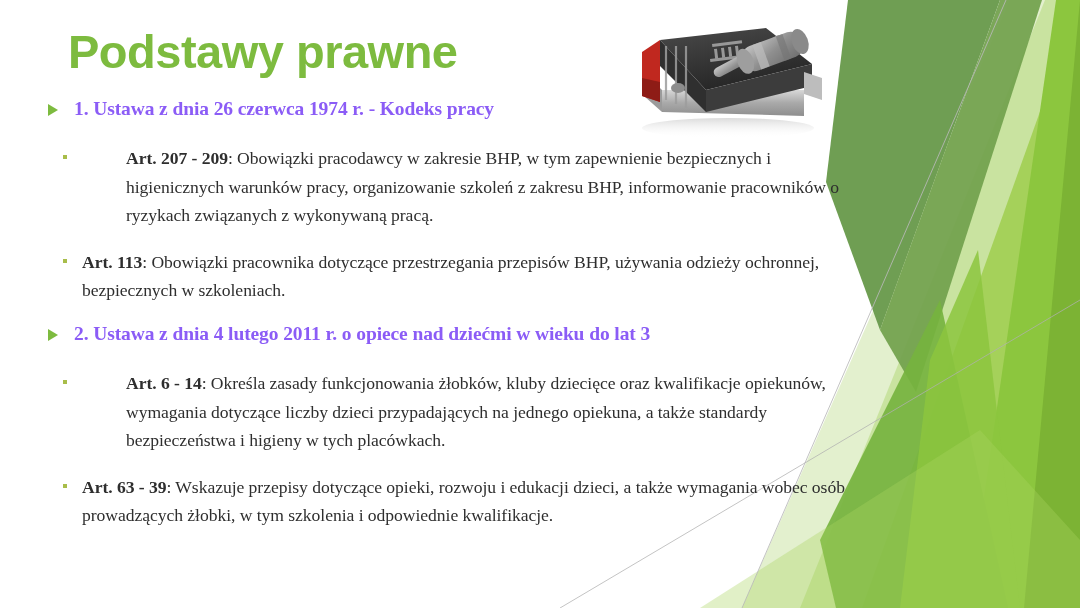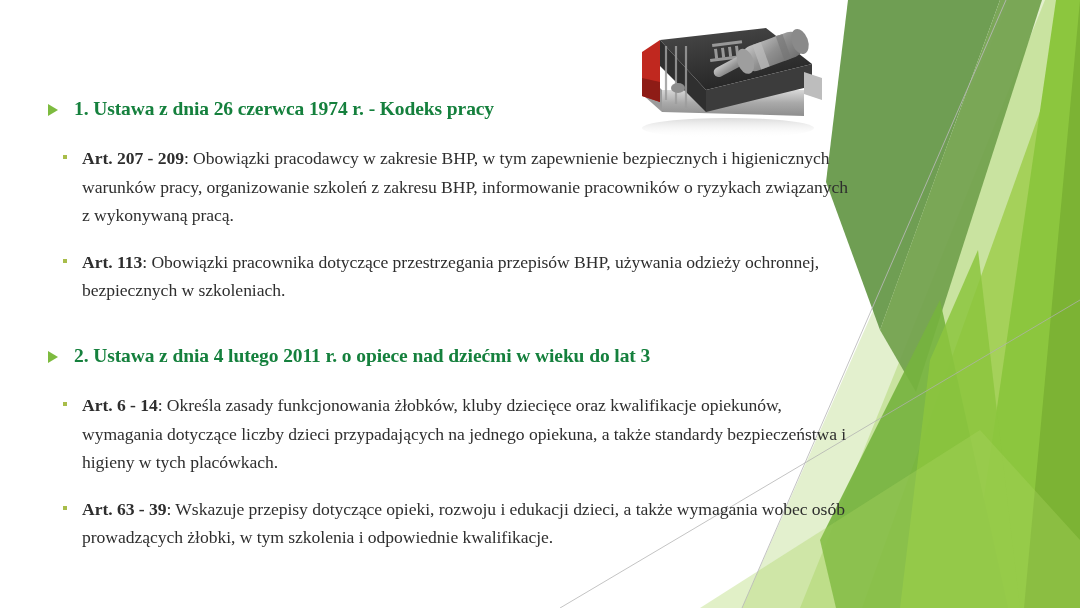--- a/index.html
+++ b/index.html
@@ -71,31 +71,31 @@
     display: block;
     width: 0; height: 0;
     border-left: 10px solid #7DBB3F;
     border-top: 6px solid transparent;
     border-bottom: 6px solid transparent;
   }
   .heading-text {
     font-family: "Liberation Serif", serif;
     font-weight: bold;
     font-size: 19.5px;
-    color: #15803d;
+    color: #8b5cf6;
     line-height: 1.35;
     letter-spacing: -0.1px;
   }
 
   .item-row {
     display: flex;
     align-items: flex-start;
     margin-top: 18px;
   }
-  .item-row.first-item { margin-top: 22px; }
+  .item-row.first-item { margin-top: 22px; gap: 44px; }
   .dot-bullet {
     flex: 0 0 auto;
     width: 34px;
     padding-top: 11px;
     display: flex;
     justify-content: center;
   }
   .dot-bullet i {
     display: block;
     width: 4px; height: 4px;
@@ -105,21 +105,21 @@
     font-family: "Liberation Serif", serif;
     font-size: 17.6px;
     color: #2e2e2e;
     line-height: 1.62;
     letter-spacing: -0.05px;
     text-align: left;
     max-width: 772px;
   }
   .item-text b { font-weight: bold; }
 
-  .gap-after { margin-top: 38px; }
+  .gap-after { margin-top: 16px; }
 
   
   #logo {
     position: absolute;
     left: 866px;
     top: 565px;
     width: 206px;
     height: 40px;
   }
   #logo svg { display: block; }
@@ -147,20 +147,21 @@
       <polygon points="836,608 1008,608 940,300 820,540" fill="#76B33F" opacity="0.92"></polygon>
       <polygon points="900,608 1020,608 978,250 930,360" fill="#8CC63E" opacity="0.85"></polygon>
 
       <polygon points="1080,540 1080,608 700,608 980,430" fill="#A9D45F" opacity="0.35"></polygon>
 
       <line x1="1006" y1="0" x2="742" y2="608" stroke="#b9b9b9" stroke-width="1" opacity="0.85"></line>
       <line x1="560" y1="608" x2="1080" y2="300" stroke="#b0b0b0" stroke-width="1" opacity="0.75"></line>
     </svg>
   </div>
 
+  <div id="title">Podstawy prawne</div>
 
   <div id="lawbook">
     <svg viewBox="0 0 216 124" xmlns="http://www.w3.org/2000/svg">
       <defs>
         <linearGradient id="coverG" x1="0" y1="0" x2="0.4" y2="1">
           <stop offset="0" stop-color="#4a4a4a"></stop>
           <stop offset="1" stop-color="#262626"></stop>
         </linearGradient>
         <linearGradient id="pagesG" x1="0" y1="0" x2="0" y2="1">
           <stop offset="0" stop-color="#d8d8d8"></stop>

